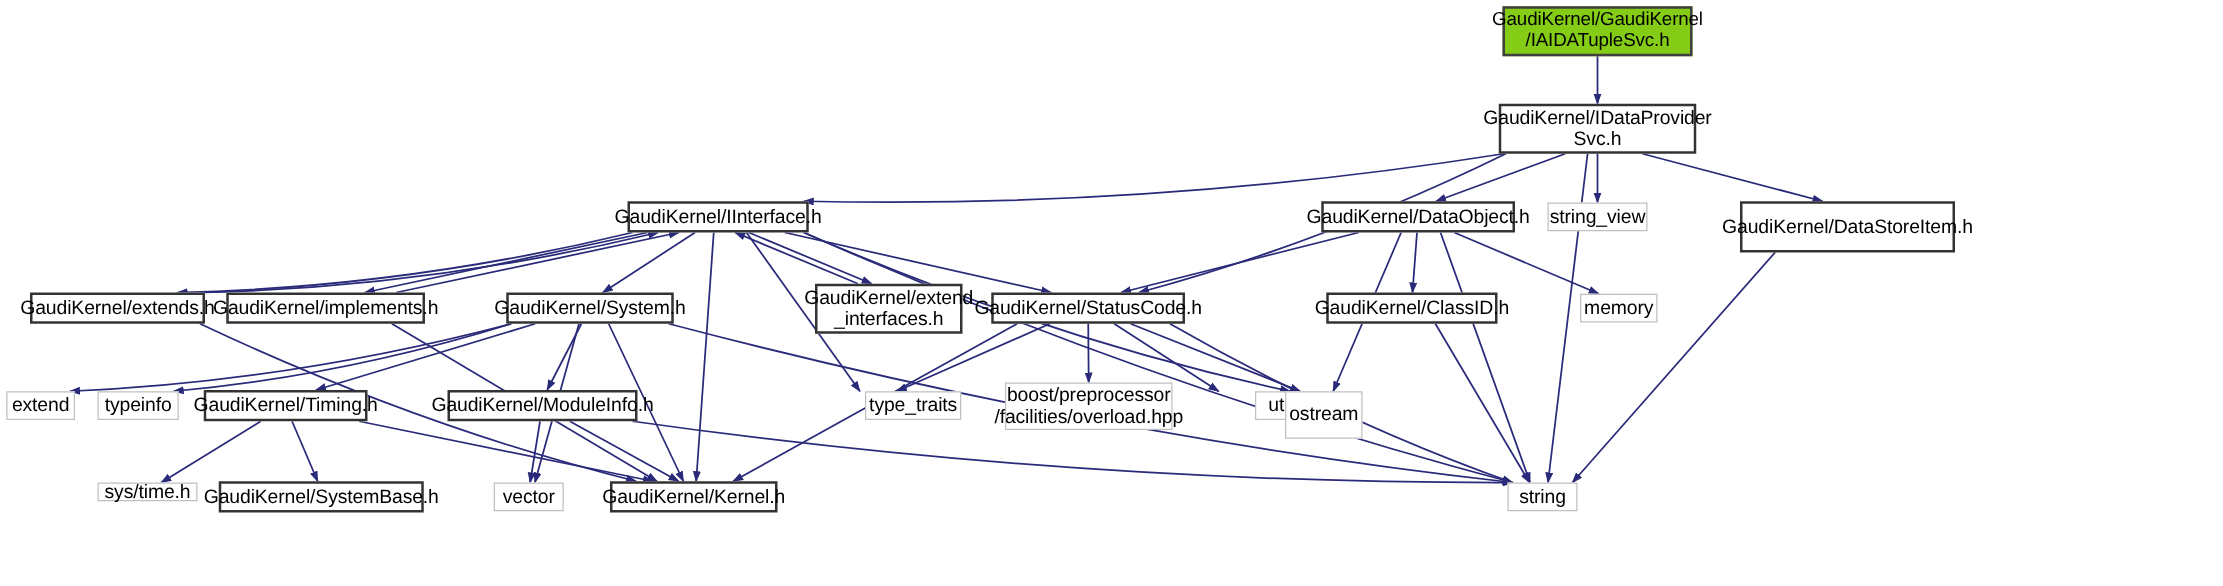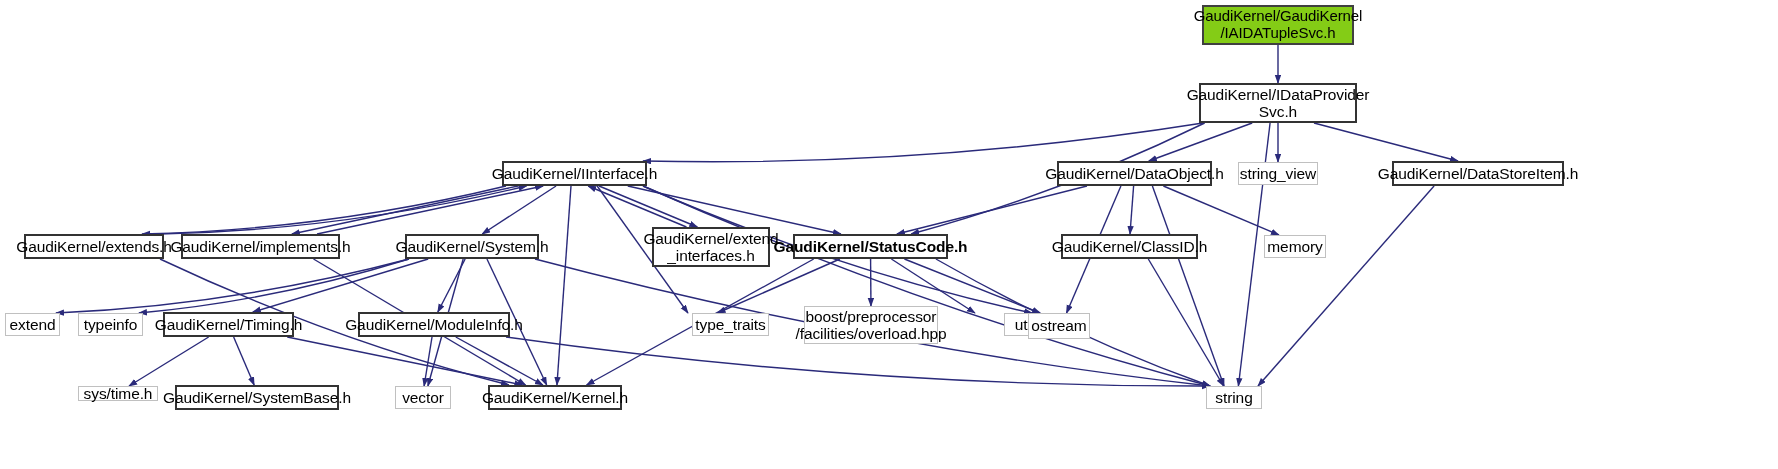--- a/index.html
+++ b/index.html
@@ -114,37 +114,37 @@
       </g>
   </svg>
   <div id="nodes">
       <div class="node root" style="left: 1202px; top: 5px; width: 152px; height: 40px; font-size: 15px;">GaudiKernel/GaudiKernel
 /IAIDATupleSvc.h</div>
       <div class="node hdr" style="left: 1199px; top: 83px; width: 158px; height: 40px;">GaudiKernel/IDataProvider
 Svc.h</div>
       <div class="node hdr" style="left: 502px; top: 161px; width: 145px; height: 25px;">GaudiKernel/IInterface.h</div>
       <div class="node hdr" style="left: 1057px; top: 161px; width: 155px; height: 25px;">GaudiKernel/DataObject.h</div>
       <div class="node sys" style="left: 1238px; top: 162px; width: 80px; height: 23px;">string_view</div>
-      <div class="node hdr" style="left: 1392px; top: 161px; width: 172px; height: 25px;">GaudiKernel/DataStoreItem.h</div>
+      <div class="node hdr" style="left: 1392px; top: 161px; width: 172px; height: 41px;">GaudiKernel/DataStoreItem.h</div>
       <div class="node hdr" style="left: 24px; top: 234px; width: 140px; height: 25px;">GaudiKernel/extends.h</div>
       <div class="node hdr" style="left: 181px; top: 234px; width: 159px; height: 25px;">GaudiKernel/implements.h</div>
       <div class="node hdr" style="left: 405px; top: 234px; width: 134px; height: 25px;">GaudiKernel/System.h</div>
       <div class="node hdr" style="left: 652px; top: 227px; width: 118px; height: 40px;">GaudiKernel/extend
 _interfaces.h</div>
-      <div class="node hdr" style="left: 793px; top: 234px; width: 155px; height: 25px; font-weight: bold;">GaudiKernel/StatusCode.h</div>
+      <div class="node hdr" style="left: 793px; top: 234px; width: 155px; height: 25px;">GaudiKernel/StatusCode.h</div>
       <div class="node hdr" style="left: 1061px; top: 234px; width: 137px; height: 25px;">GaudiKernel/ClassID.h</div>
       <div class="node sys" style="left: 1264px; top: 235px; width: 62px; height: 23px;">memory</div>
       <div class="node sys" style="left: 5px; top: 313px; width: 55px; height: 23px;">extend</div>
       <div class="node sys" style="left: 78px; top: 313px; width: 65px; height: 23px;">typeinfo</div>
       <div class="node hdr" style="left: 163px; top: 312px; width: 131px; height: 25px;">GaudiKernel/Timing.h</div>
       <div class="node hdr" style="left: 358px; top: 312px; width: 152px; height: 25px;">GaudiKernel/ModuleInfo.h</div>
       <div class="node sys" style="left: 662px; top: 313px; width: 77px; height: 23px; margin-left: 30px;">type_traits</div>
       <div class="node sys" style="left: 804px; top: 306px; width: 134px; height: 38px;">boost/preprocessor
 /facilities/overload.hpp</div>
       <div class="node sys" style="left: 1004px; top: 313px; width: 56px; height: 23px;">utility</div>
-      <div class="node sys" style="left: 1028px; top: 313px; width: 62px; height: 26px;">ostream</div>
+      <div class="node sys" style="left: 1028px; top: 313px; width: 62px; height: 38px;">ostream</div>
       <div class="node sys" style="left: 78px; top: 386px; width: 80px; height: 15px;">sys/time.h</div>
       <div class="node hdr" style="left: 175px; top: 385px; width: 164px; height: 25px;">GaudiKernel/SystemBase.h</div>
       <div class="node sys" style="left: 395px; top: 386px; width: 56px; height: 23px;">vector</div>
       <div class="node hdr" style="left: 488px; top: 385px; width: 134px; height: 25px;">GaudiKernel/Kernel.h</div>
       <div class="node sys" style="left: 1206px; top: 386px; width: 56px; height: 23px;">string</div>
     </div>
 </div>
 
 </body></html>

